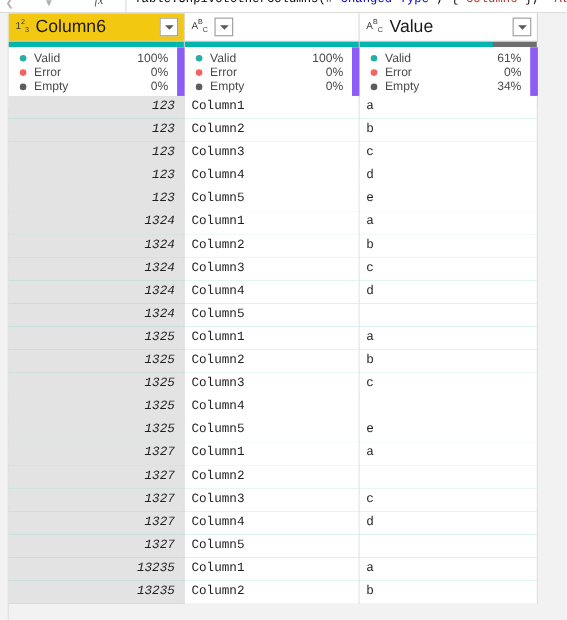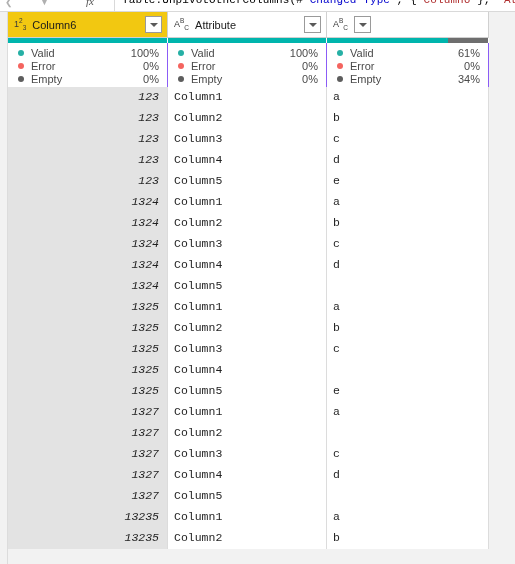--- a/index.html
+++ b/index.html
@@ -108,21 +108,21 @@
     font-size: 9px;
     color: #3a3a3a;
     line-height: 1;
     margin-right: 6px;
     white-space: nowrap;
   }
   .type-icon sup { font-size: 6.5px; vertical-align: super; }
   .type-icon sub { font-size: 6.5px; vertical-align: sub; }
   .col-title {
     flex: 1 1 auto;
-    font-size: 11px;
+    font-size: 16px;
     color: #1a1a1a;
     white-space: nowrap;
     overflow: hidden;
     text-overflow: ellipsis;
   }
   .col-header.selected .col-title { color: #1a1a1a; }
   .filter-btn {
     flex: 0 0 auto;
     width: 17px; height: 17px;
     margin-right: 5px;
@@ -166,21 +166,21 @@
   #quality-stats {
     position: absolute;
     left: 8px; top: 31px;
     height: 44px;
     display: flex;
     background: #ffffff;
   }
   .qstat-cell {
     height: 56px;
     background: #ffffff;
-    border-right: 1px solid #8b5cf6;
+    border-right: 7px solid #8b5cf6;
     border-bottom: 1px solid #d0d0d0;
     padding: 3px 8px 0 10px;
   }
   .qstat-line {
     display: flex;
     align-items: center;
     height: 13px;
     font-size: 11px;
     color: #4a4a4a;
   }
@@ -247,27 +247,27 @@
   <div id="header-row">
       <div class="col-header selected" style="width: 160px;">
         <span class="type-icon">1<sup>2</sup><sub>3</sub></span>
         <span class="col-title">Column6</span>
         <div class="filter-btn">
           <span class="caret"></span>
         </div>
       </div>
       <div class="col-header" style="width: 159px;">
         <span class="type-icon">A<sup>B</sup><sub>C</sub></span>
-        <span class="col-title">Attribute</span>
         <div class="filter-btn">
           <span class="caret"></span>
         </div>
       </div>
       <div class="col-header" style="width: 162px;">
         <span class="type-icon">A<sup>B</sup><sub>C</sub></span>
+        <span class="col-title">Value</span>
         <div class="filter-btn">
           <span class="caret"></span>
         </div>
       </div>
     </div>
   <div id="quality-bars">
       <div class="qbar-cell" style="width: 160px;">
         <div class="qbar-valid" style="width: 100%;"></div>
       </div>
       <div class="qbar-cell" style="width: 159px;">

